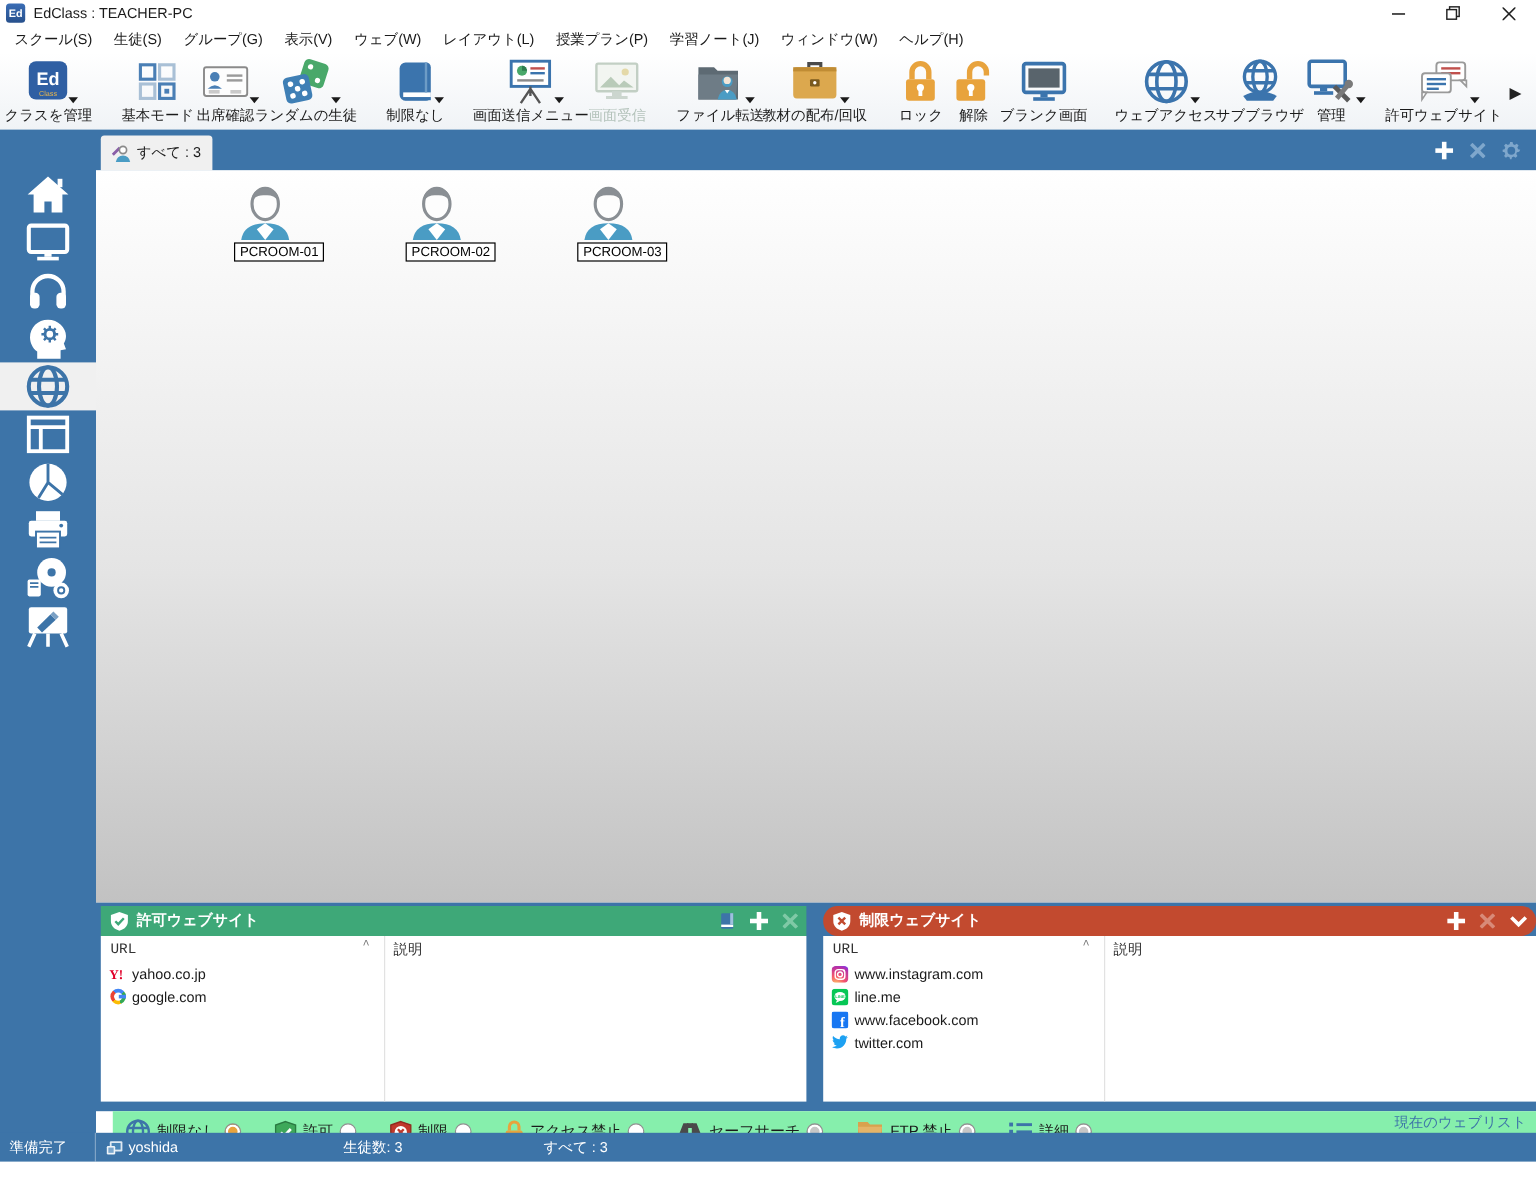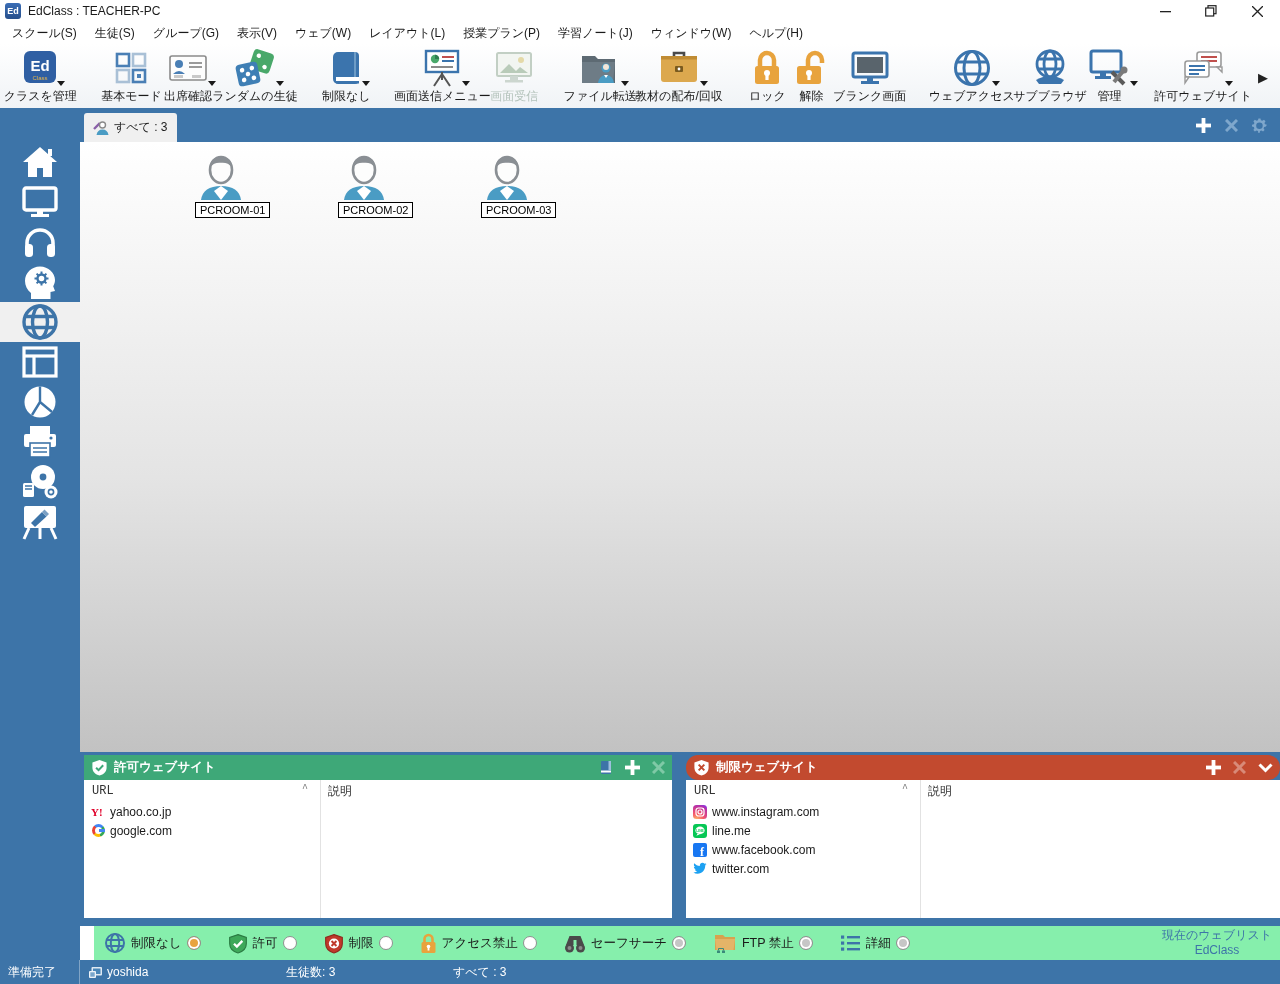--- a/index.html
+++ b/index.html
@@ -78,21 +78,21 @@
 
 
 .bottombar{height:34px;background:#86efac;display:flex;align-items:center;padding:0 8px 0 10px;margin-left:14px;}
 .mode{display:flex;align-items:center;gap:5px;margin-right:27px;font-size:12.5px;color:#1a1a1a;white-space:nowrap;}
 .radio{width:14px;height:14px;border-radius:50%;border:1px solid #909090;background:#fff;flex:none;}
 .radio.on{background:var(--amber);box-shadow:inset 0 0 0 2px #fff;}
 .radio.gray{background:#c6c6c6;box-shadow:inset 0 0 0 2px #fff;}
 .weblist{margin-left:auto;text-align:center;color:var(--blue);font-size:12px;line-height:15px;}
 
 
-.statusbar{position:absolute;left:0;right:0;bottom:0;height:24px;background:var(--blue);
+.statusbar{position:absolute;left:0;right:0;bottom:16px;height:24px;background:var(--blue);
   display:flex;align-items:center;color:#fff;font-size:12px;}
 .sb-seg{height:100%;display:flex;align-items:center;padding-left:8px;}
 .sb-seg.s1{width:80px;border-right:1px solid rgba(255,255,255,.35);}
 .sb-seg.s2{width:198px;gap:4px;}
 .sb-seg.s3{width:167px;}
 .sb-seg.s4{width:195px;}
 
 .g-icon{width:13px;height:13px;border-radius:50%;position:relative;flex:none;
   background:conic-gradient(from -40deg,#4285f4 0 90deg,#34a853 90deg 200deg,#fbbc05 200deg 270deg,#ea4335 270deg 360deg);}
 .g-icon::before{content:"";position:absolute;inset:3px;background:#fff;border-radius:50%;}

